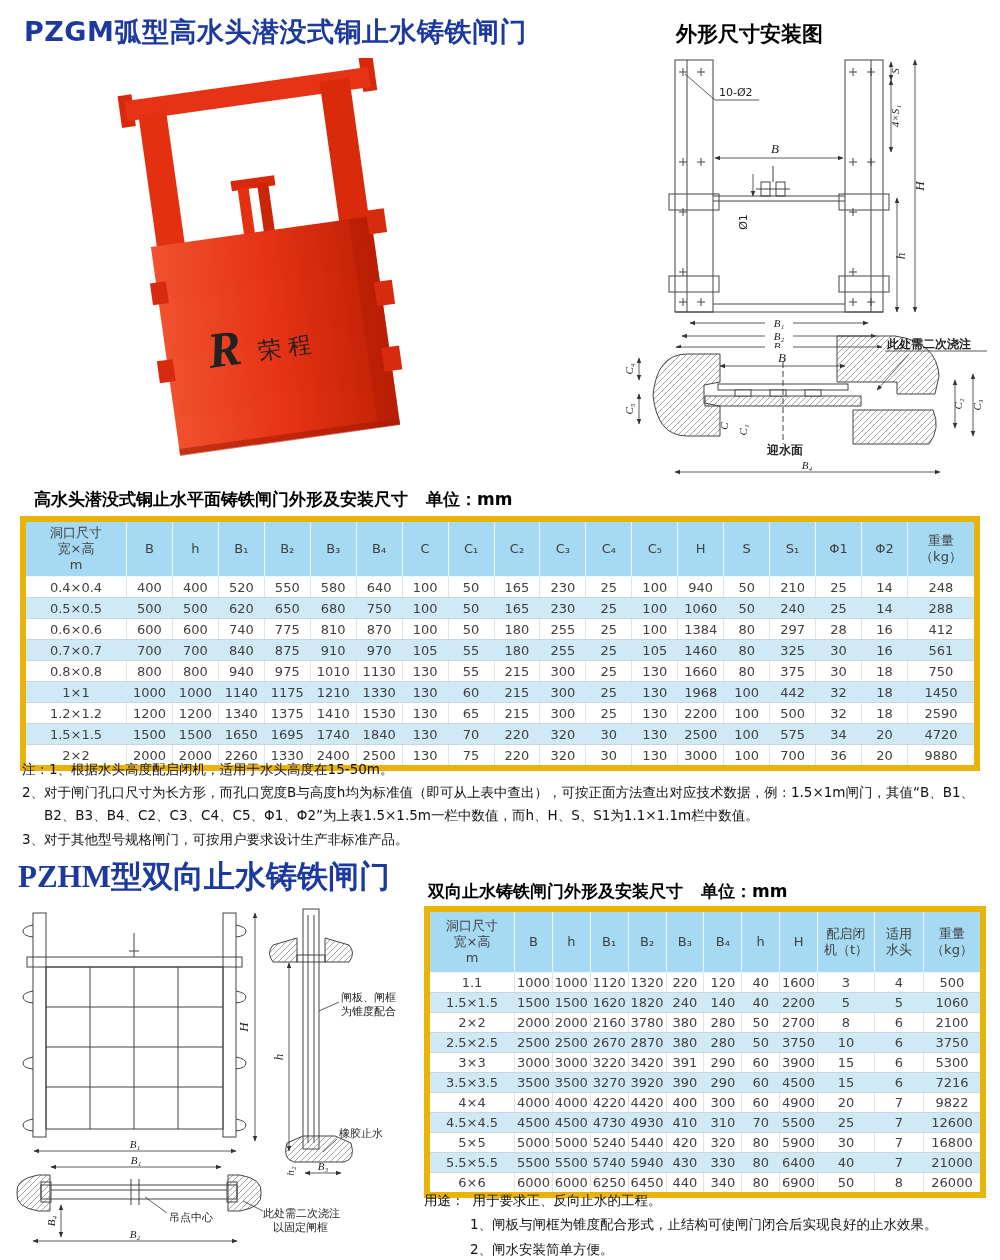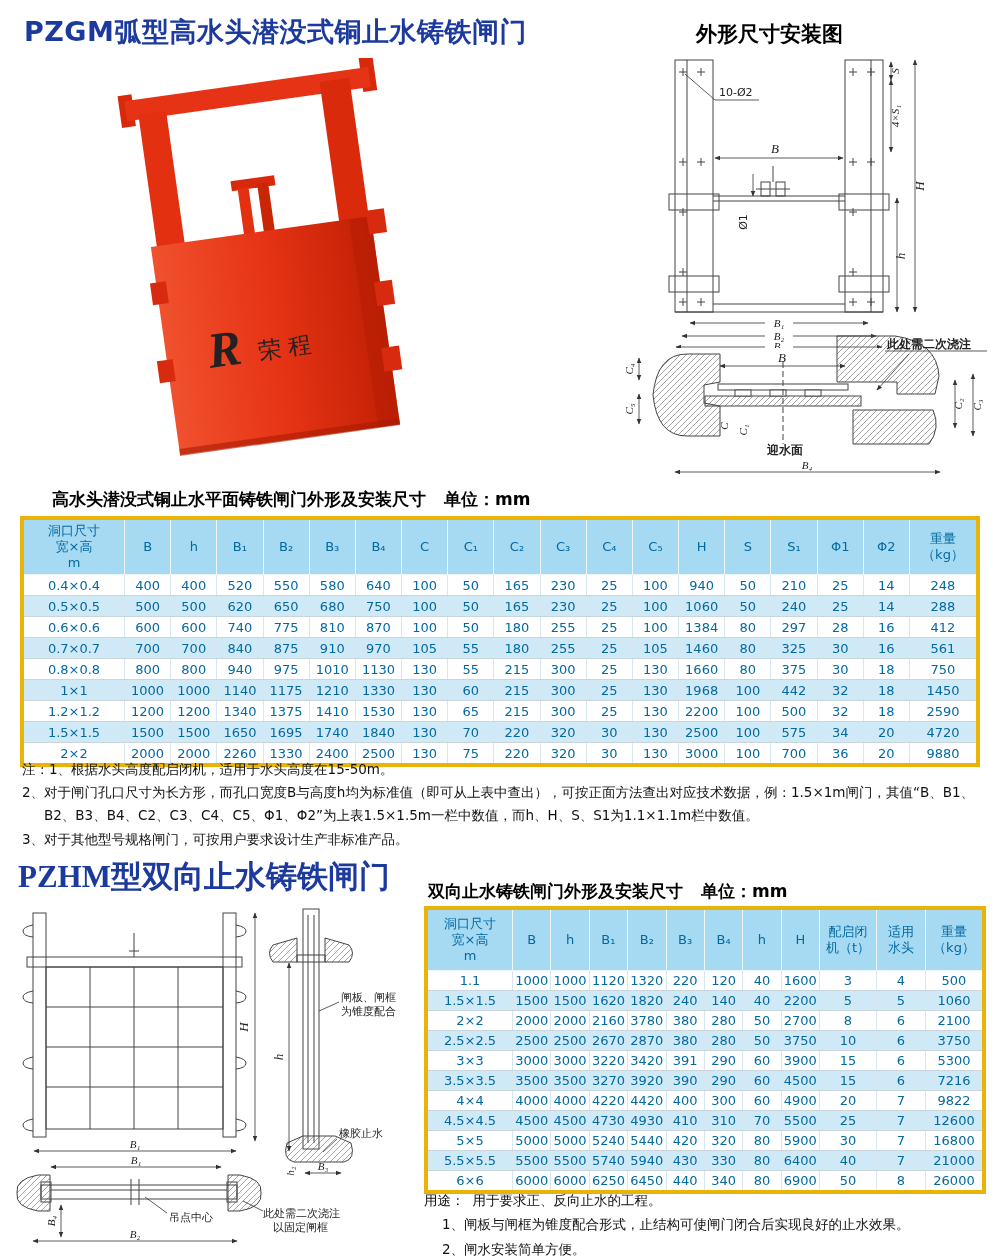--- a/index.html
+++ b/index.html
@@ -1,27 +1,27 @@
 <!DOCTYPE html>
 <html><head>
 <meta charset="utf-8">
 <style>
   html,body{margin:0;padding:0;background:#fff;}
   #canvas{position:relative;width:1000px;height:1260px;background:#fff;overflow:hidden;
           font-family:"DejaVu Sans","Liberation Sans",sans-serif;color:#111;}
   .abs{position:absolute;}
   .title1{left:24px;top:14px;font-size:27px;font-weight:700;color:#1c3a9e;letter-spacing:.5px;white-space:nowrap;}
-  .diagram-title{left:676px;top:20px;font-size:21px;font-weight:700;color:#000;white-space:nowrap;margin-left:20px;}
+  .diagram-title{left:676px;top:20px;font-size:21px;font-weight:700;color:#000;white-space:nowrap;}
   .caption{font-size:17px;font-weight:700;color:#000;white-space:nowrap;}
   .caption .unit{margin-left:18px;}
   .title2{left:18px;top:856px;font-size:31px;font-weight:700;color:#1c3a9e;
           font-family:Liberation Serif, serif;white-space:nowrap;}
   
-  table.spec{border-collapse:collapse;table-layout:fixed;font-size:13px;color:#0369a1;background:#fff;
-             border:4px solid #eab308;}
+  table.spec{border-collapse:collapse;table-layout:fixed;font-size:13px;color:#404040;background:#fff;
+             border:6px solid #eab308;}
   table.spec th,table.spec td{border:1px solid #d7e7ef;text-align:center;vertical-align:middle;padding:0;
              overflow:hidden;}
   table.spec thead th{background:#a6d9f2;font-weight:400;white-space:pre-line;line-height:1.25;
              border:1px solid #eef7fc;}
   table.spec tbody tr.alt td{background:#cfe9f7;}
   table.spec tbody td{border-top:1px solid #c9d6dd;border-bottom:1px solid #c9d6dd;}
   #table1 thead th{height:54px;}
   #table1 tbody td{height:20px;}
   #table1 .c-spec{width:100px;}
   #table1 th:last-child,#table1 td:last-child{width:66px;}
@@ -31,21 +31,21 @@
   #table2 th:nth-child(10){width:56px;}
   #table2 th:nth-child(11){width:48px;}
   #table2 th:last-child{width:56px;}
   
   .notes{font-size:13.5px;line-height:1.72;color:#111;}
   .notes .row1{display:flex;}
   .notes .lbl{flex:0 0 auto;}
   .notes .cont{padding-left:22px;text-indent:-22px;}
   .usage{font-size:13.5px;line-height:1.8;color:#111;}
   .usage .row1{display:flex;gap:8px;}
-  .usage .cont{margin-left:18px;}
+  .usage .cont{margin-left:46px;}
   
   svg text{fill:#222;}
   .dlbl{font-family:"Liberation Serif","DejaVu Serif",serif;font-style:italic;font-size:11px;}
   .dlbl2{font-family:"Liberation Serif","DejaVu Serif",serif;font-style:italic;font-size:13px;}
   .clbl{font-size:11px;}
   .clbl-b{font-size:12px;font-weight:700;}
   .logo-mark{font-family:"Liberation Serif","DejaVu Serif",serif;font-style:italic;font-weight:700;}
 </style>
 </head>
 <body>
@@ -169,21 +169,21 @@
     <text class="dlbl" x="337" y="72" text-anchor="middle" transform="rotate(-90 337 72)">C₂</text>
     <text class="dlbl" x="356" y="73" text-anchor="middle" transform="rotate(-90 356 73)">C₃</text>
     <text class="dlbl" x="8" y="37" text-anchor="middle" transform="rotate(-90 8 37)">C₄</text>
     <text class="dlbl" x="8" y="77" text-anchor="middle" transform="rotate(-90 8 77)">C₅</text>
     <text class="dlbl" x="103" y="94" text-anchor="middle" transform="rotate(-90 103 94)">C</text>
     <text class="dlbl" x="122" y="98" text-anchor="middle" transform="rotate(-90 122 98)">C₁</text>
     <text class="clbl-b" x="142" y="122">迎水面</text>
     <text class="clbl-b" x="262" y="16">此处需二次浇注</text>
   </svg>
 
-  <div class="abs caption" style="left:52px;top:488px">
+  <div class="abs caption" style="left:34px;top:488px">
     <span>高水头潜没式铜止水平面铸铁闸门外形及安装尺寸</span><span class="unit">单位：mm</span>
   </div>
 
   <table id="table1" class="abs spec" style="left:20px;top:516px;width:960px">
       <thead>
         <tr>
           <th class="c-spec">洞口尺寸
 宽×高
 m</th>
           <th>B</th>

